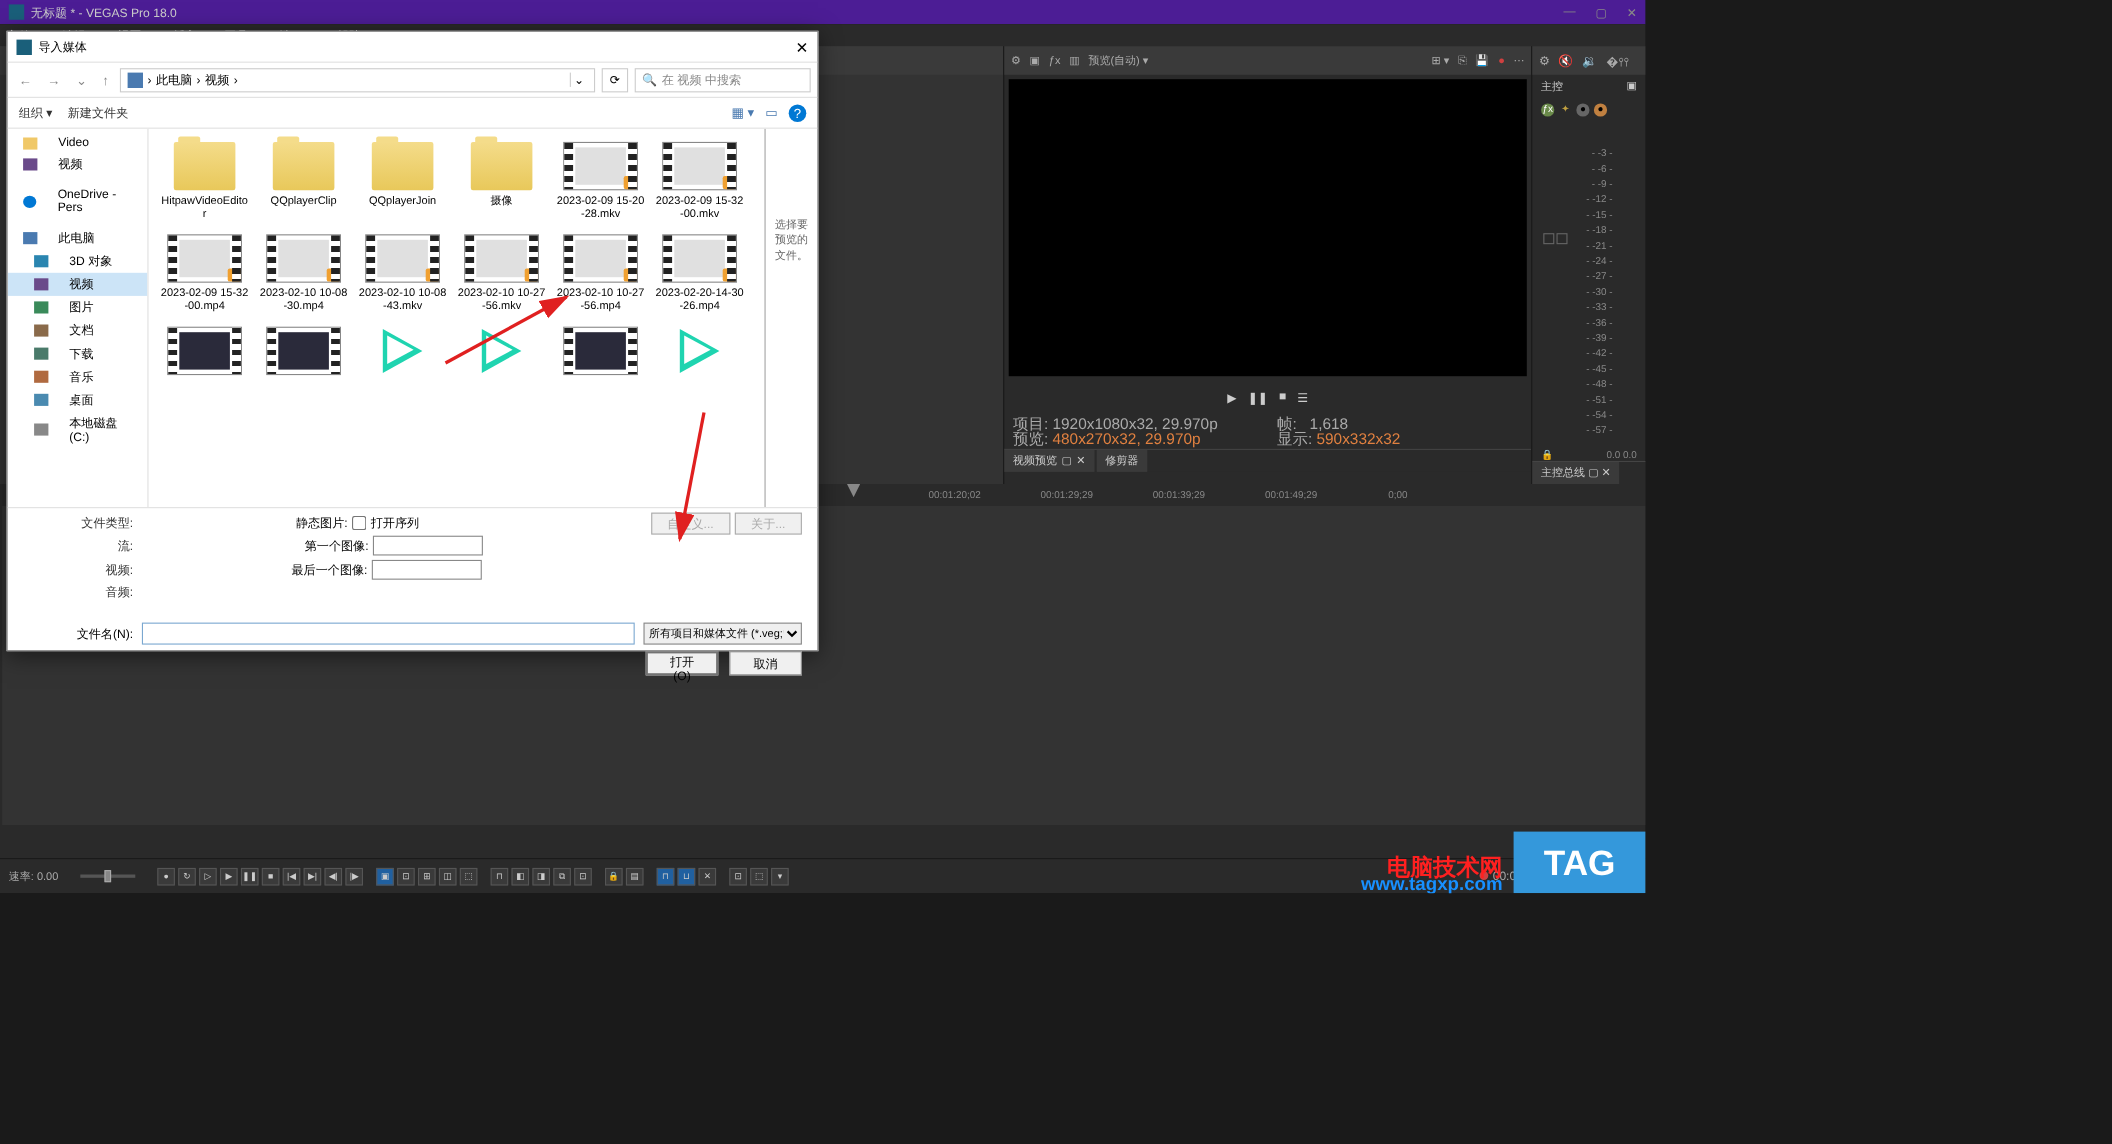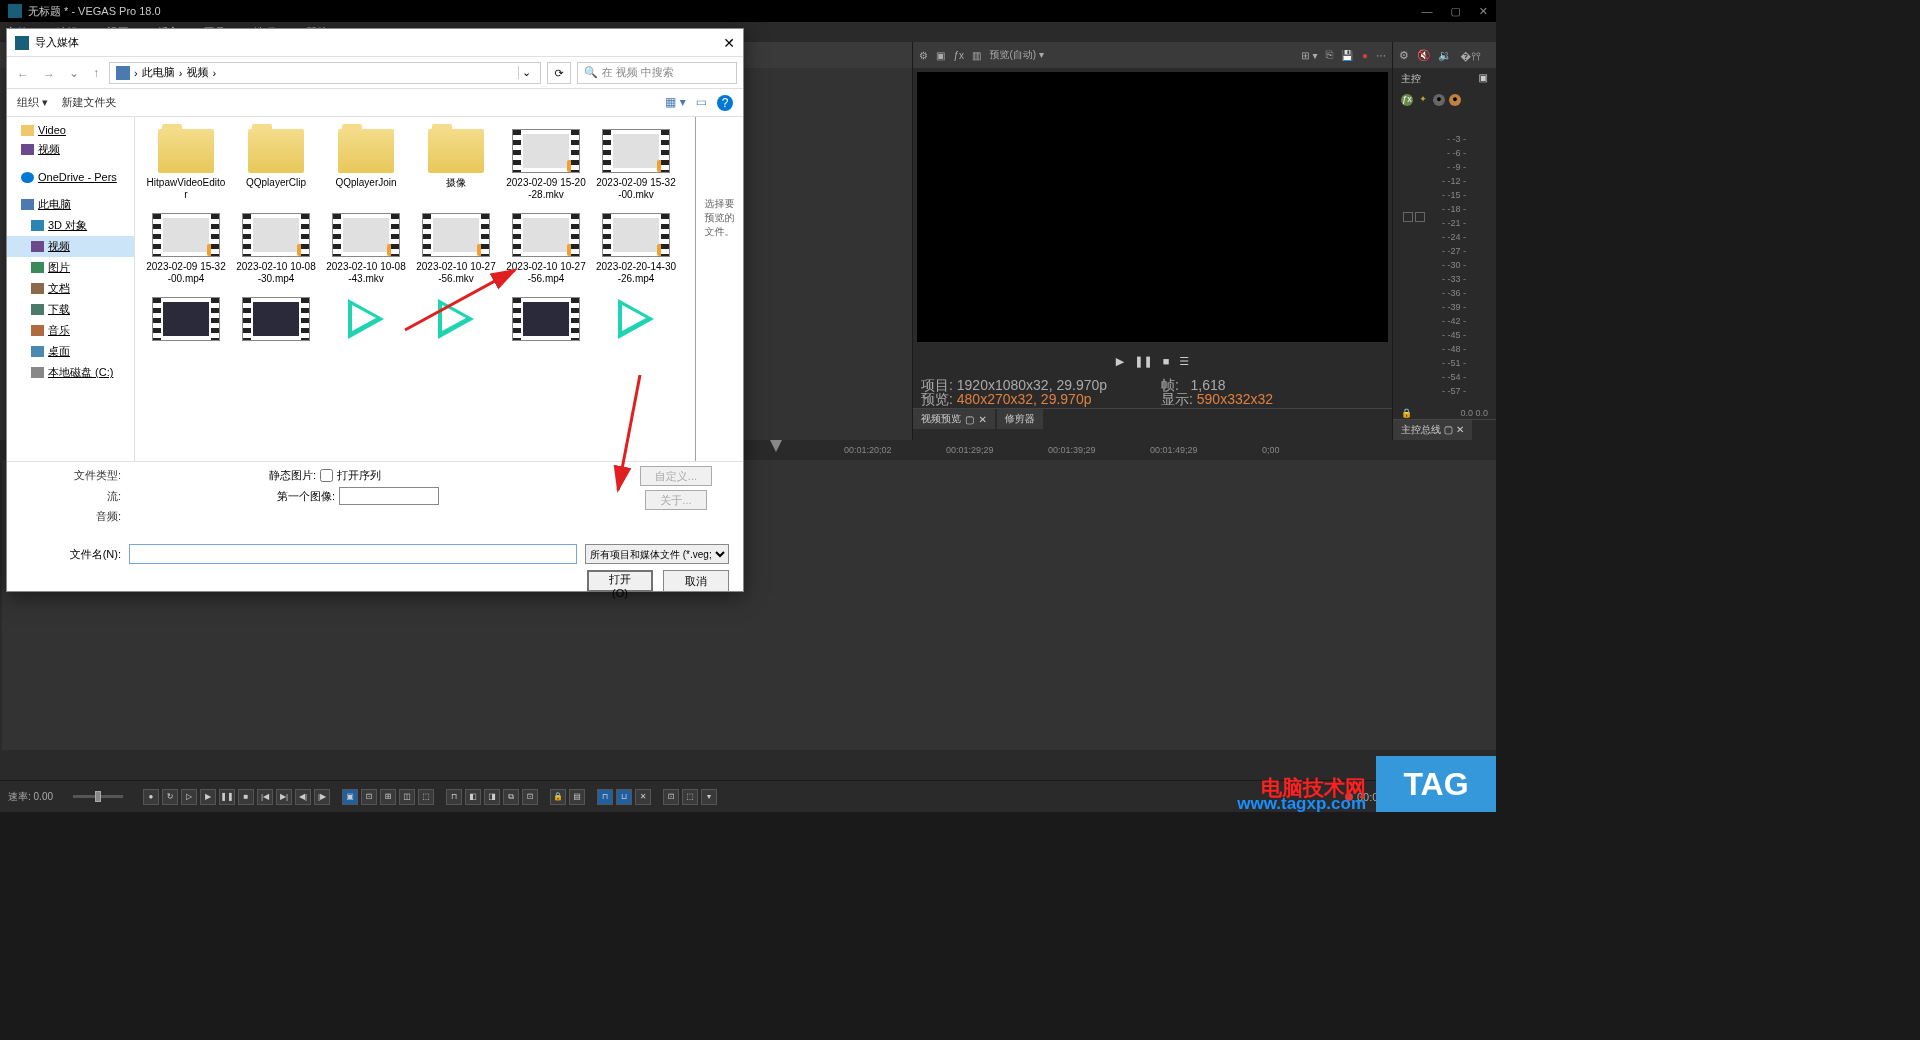--- a/index.html
+++ b/index.html
@@ -1,19 +1,19 @@
 <!DOCTYPE html>
 <html><head>
 <meta charset="utf-8">
 <style>
 * { margin: 0; padding: 0; box-sizing: border-box; font-family: "Microsoft YaHei", sans-serif; }
 body { background: #1a1a1a; width: 1496px; height: 812px; overflow: hidden; position: relative; font-size: 11px; }
 
 
-.titlebar { height: 22px; background: #000000; display: flex; align-items: center; padding: 0 8px; color: #ccc; }
+.titlebar { height: 22px; background: #4c1d95; display: flex; align-items: center; padding: 0 8px; color: #ccc; }
 .titlebar .app-icon { width: 14px; height: 14px; background: #1a5f7a; margin-right: 6px; }
 .titlebar .win-controls { margin-left: auto; display: flex; gap: 18px; color: #888; }
 
 
 .menubar { height: 20px; background: #2a2a2a; display: flex; align-items: center; padding: 0 6px; color: #ccc; gap: 14px; font-size: 11px; }
 
 
 .main { display: flex; height: 398px; }
 .left-panel { width: 912px; background: #333; position: relative; }
 .preview-panel { width: 480px; background: #2a2a2a; border-left: 1px solid #1a1a1a; position: relative; }
@@ -67,21 +67,21 @@
 .fd-nav .path { flex: 1; border: 1px solid #ccc; height: 22px; display: flex; align-items: center; padding: 0 6px; font-size: 11px; gap: 4px; }
 .fd-nav .path .pc-icon { width: 14px; height: 14px; background: #4a7ab0; display: inline-block; }
 .fd-nav .dropdown-btn { width: 16px; text-align: center; border-left: 1px solid #ccc; }
 .fd-nav .refresh { width: 24px; height: 22px; border: 1px solid #ccc; text-align: center; line-height: 20px; }
 .fd-nav .search { width: 160px; height: 22px; border: 1px solid #ccc; display: flex; align-items: center; padding: 0 6px; color: #888; font-size: 11px; gap: 4px; }
 .fd-toolbar { height: 28px; display: flex; align-items: center; padding: 0 10px; gap: 14px; border-bottom: 1px solid #e0e0e0; font-size: 11px; }
 .fd-toolbar .dd { color: #333; }
 .fd-toolbar .right-icons { margin-left: auto; display: flex; gap: 10px; color: #4a7ab0; font-size: 12px; }
 .fd-body { flex: 1; display: flex; overflow: hidden; }
 .fd-tree { width: 128px; border-right: 1px solid #e0e0e0; overflow-y: auto; font-size: 11px; padding: 4px 0; }
-.fd-tree .item { padding: 3px 6px 3px 24px; display: flex; align-items: center; gap: 4px; position: relative; text-decoration: underline; }
+.fd-tree .item { padding: 3px 6px 3px 24px; display: flex; align-items: center; gap: 19px; position: relative; }
 .fd-tree .item.selected { background: #cce4f7; }
 .fd-tree .item.root { padding-left: 14px; }
 .fd-tree .icon-f { width: 13px; height: 11px; background: #f0c868; display: inline-block; }
 .fd-tree .icon-pc { width: 13px; height: 11px; background: #4a7ab0; display: inline-block; }
 .fd-tree .icon-od { width: 13px; height: 11px; background: #0078d4; display: inline-block; border-radius: 50%; }
 .fd-tree .icon-3d { width: 13px; height: 11px; background: #2a85b0; display: inline-block; }
 .fd-tree .icon-vid { width: 13px; height: 11px; background: #6a4a8a; display: inline-block; }
 .fd-tree .icon-img { width: 13px; height: 11px; background: #3a8a5a; display: inline-block; }
 .fd-tree .icon-doc { width: 13px; height: 11px; background: #8a6a4a; display: inline-block; }
 .fd-tree .icon-dl { width: 13px; height: 11px; background: #4a7a6a; display: inline-block; }
@@ -103,21 +103,21 @@
 .fd-item .thumb-play { width: 56px; height: 44px; margin: 0 auto 4px; position: relative; }
 .fd-item .thumb-play::before { content: ""; position: absolute; left: 10px; top: 2px; width: 0; height: 0; border-left: 36px solid #1fd4b0; border-top: 20px solid transparent; border-bottom: 20px solid transparent; }
 .fd-item .thumb-play::after { content: ""; position: absolute; left: 14px; top: 8px; width: 0; height: 0; border-left: 24px solid #fff; border-top: 13px solid transparent; border-bottom: 13px solid transparent; }
 .fd-item .name { line-height: 12px; word-break: break-all; }
 .fd-preview { width: 48px; border-left: 1px solid #a3a3a3; padding: 80px 4px; font-size: 10px; text-align: center; color: #666; writing-mode: horizontal-tb; }
 
 .fd-bottom { height: 130px; border-top: 1px solid #e0e0e0; padding: 6px 14px; font-size: 11px; }
 .fd-bottom .row { display: flex; align-items: center; margin-bottom: 4px; gap: 4px; }
 .fd-bottom .row label { width: 100px; text-align: right; color: #333; }
 .fd-bottom .row input[type=text] { border: 1px solid #888; height: 18px; padding: 0 4px; }
-.fd-bottom .btns-side { position: absolute; right: 31px; display: flex; flex-direction: column; gap: 4px; align-items: center; }
+.fd-bottom .btns-side { position: absolute; right: 14px; display: flex; flex-direction: row; gap: 4px; align-items: center; }
 .fd-bottom button { height: 20px; padding: 0 14px; border: 1px solid #aaa; background: #f0f0f0; font-size: 11px; }
 .fd-bottom button:disabled { color: #aaa; }
 .fd-filename-row { display: flex; align-items: center; gap: 8px; margin-top: 20px; }
 .fd-filename-row input { flex: 1; height: 20px; border: 1px solid #7aa7d0; padding: 0 4px; }
 .fd-filename-row select { width: 144px; height: 20px; border: 1px solid #888; font-size: 10px; }
 .fd-action-row { display: flex; justify-content: flex-end; gap: 10px; margin-top: 6px; }
 .fd-action-row button { width: 66px; height: 22px; border: 1px solid #888; background: #f0f0f0; }
 .fd-action-row button.primary { border: 2px solid #737373; }
 
 
@@ -523,20 +523,26 @@
       <input type="checkbox" style="">
       <span>打开序列</span>
     </div>
     <div class="row">
       <label>流:</label>
       <span style="width:148px"></span>
       <span>第一个图像:</span>
       <input type="text" style="width: 100px;">
     </div>
     <div class="row">
+      <label>视频:</label>
+      <span style="width:136px"></span>
+      <span>最后一个图像:</span>
+      <input type="text" style="width: 100px;">
+    </div>
+    <div class="row">
       <label>音频:</label>
     </div>
     <div class="fd-filename-row">
       <label style="width:100px;text-align:right">文件名(N):</label>
       <input type="text" style="">
       <select><option>所有项目和媒体文件 (*.veg;*.m</option></select>
     </div>
     <div class="fd-action-row">
       <button class="primary">打开(O)</button>
       <button>取消</button>

